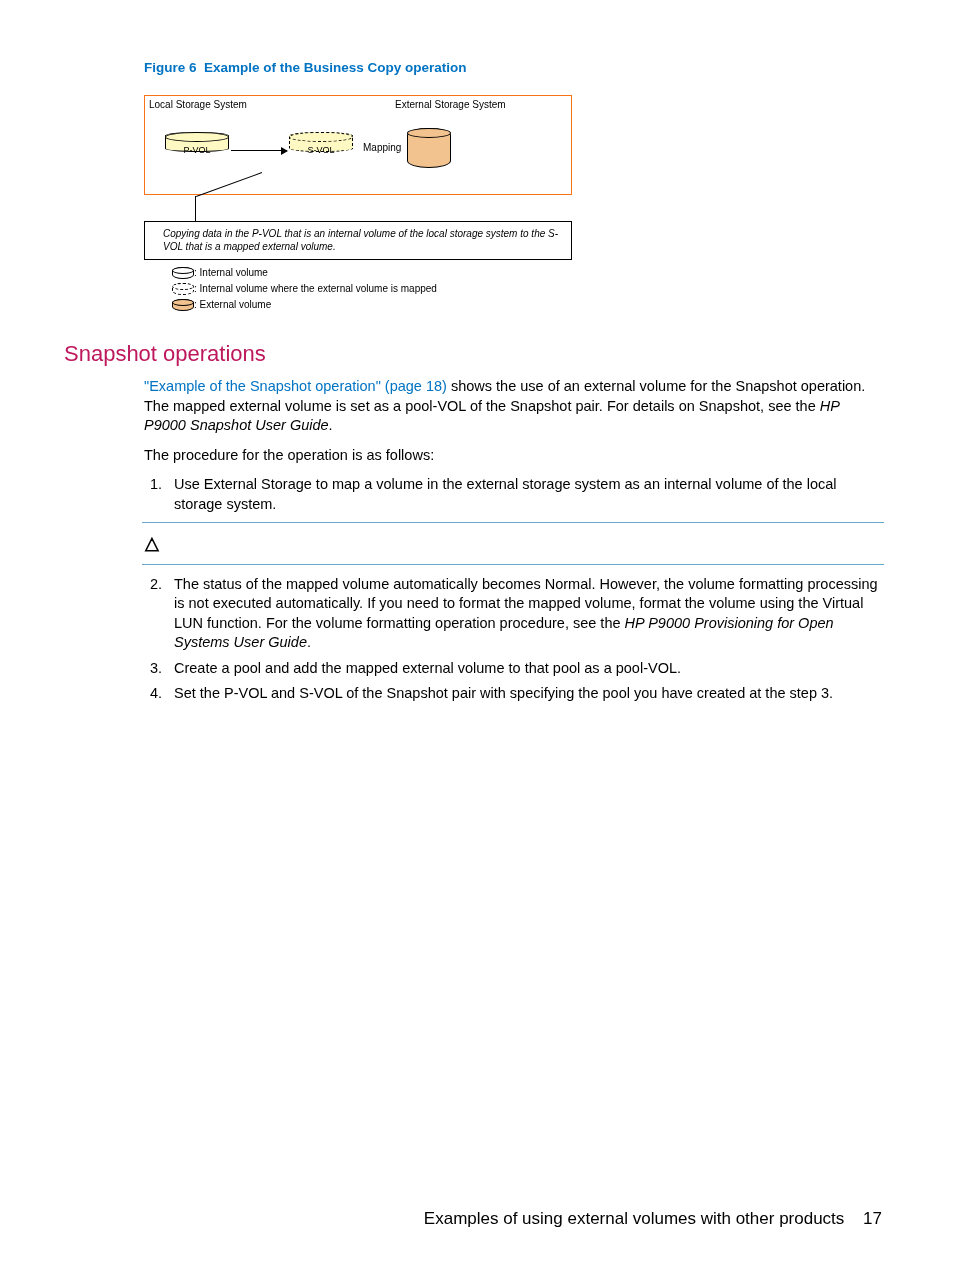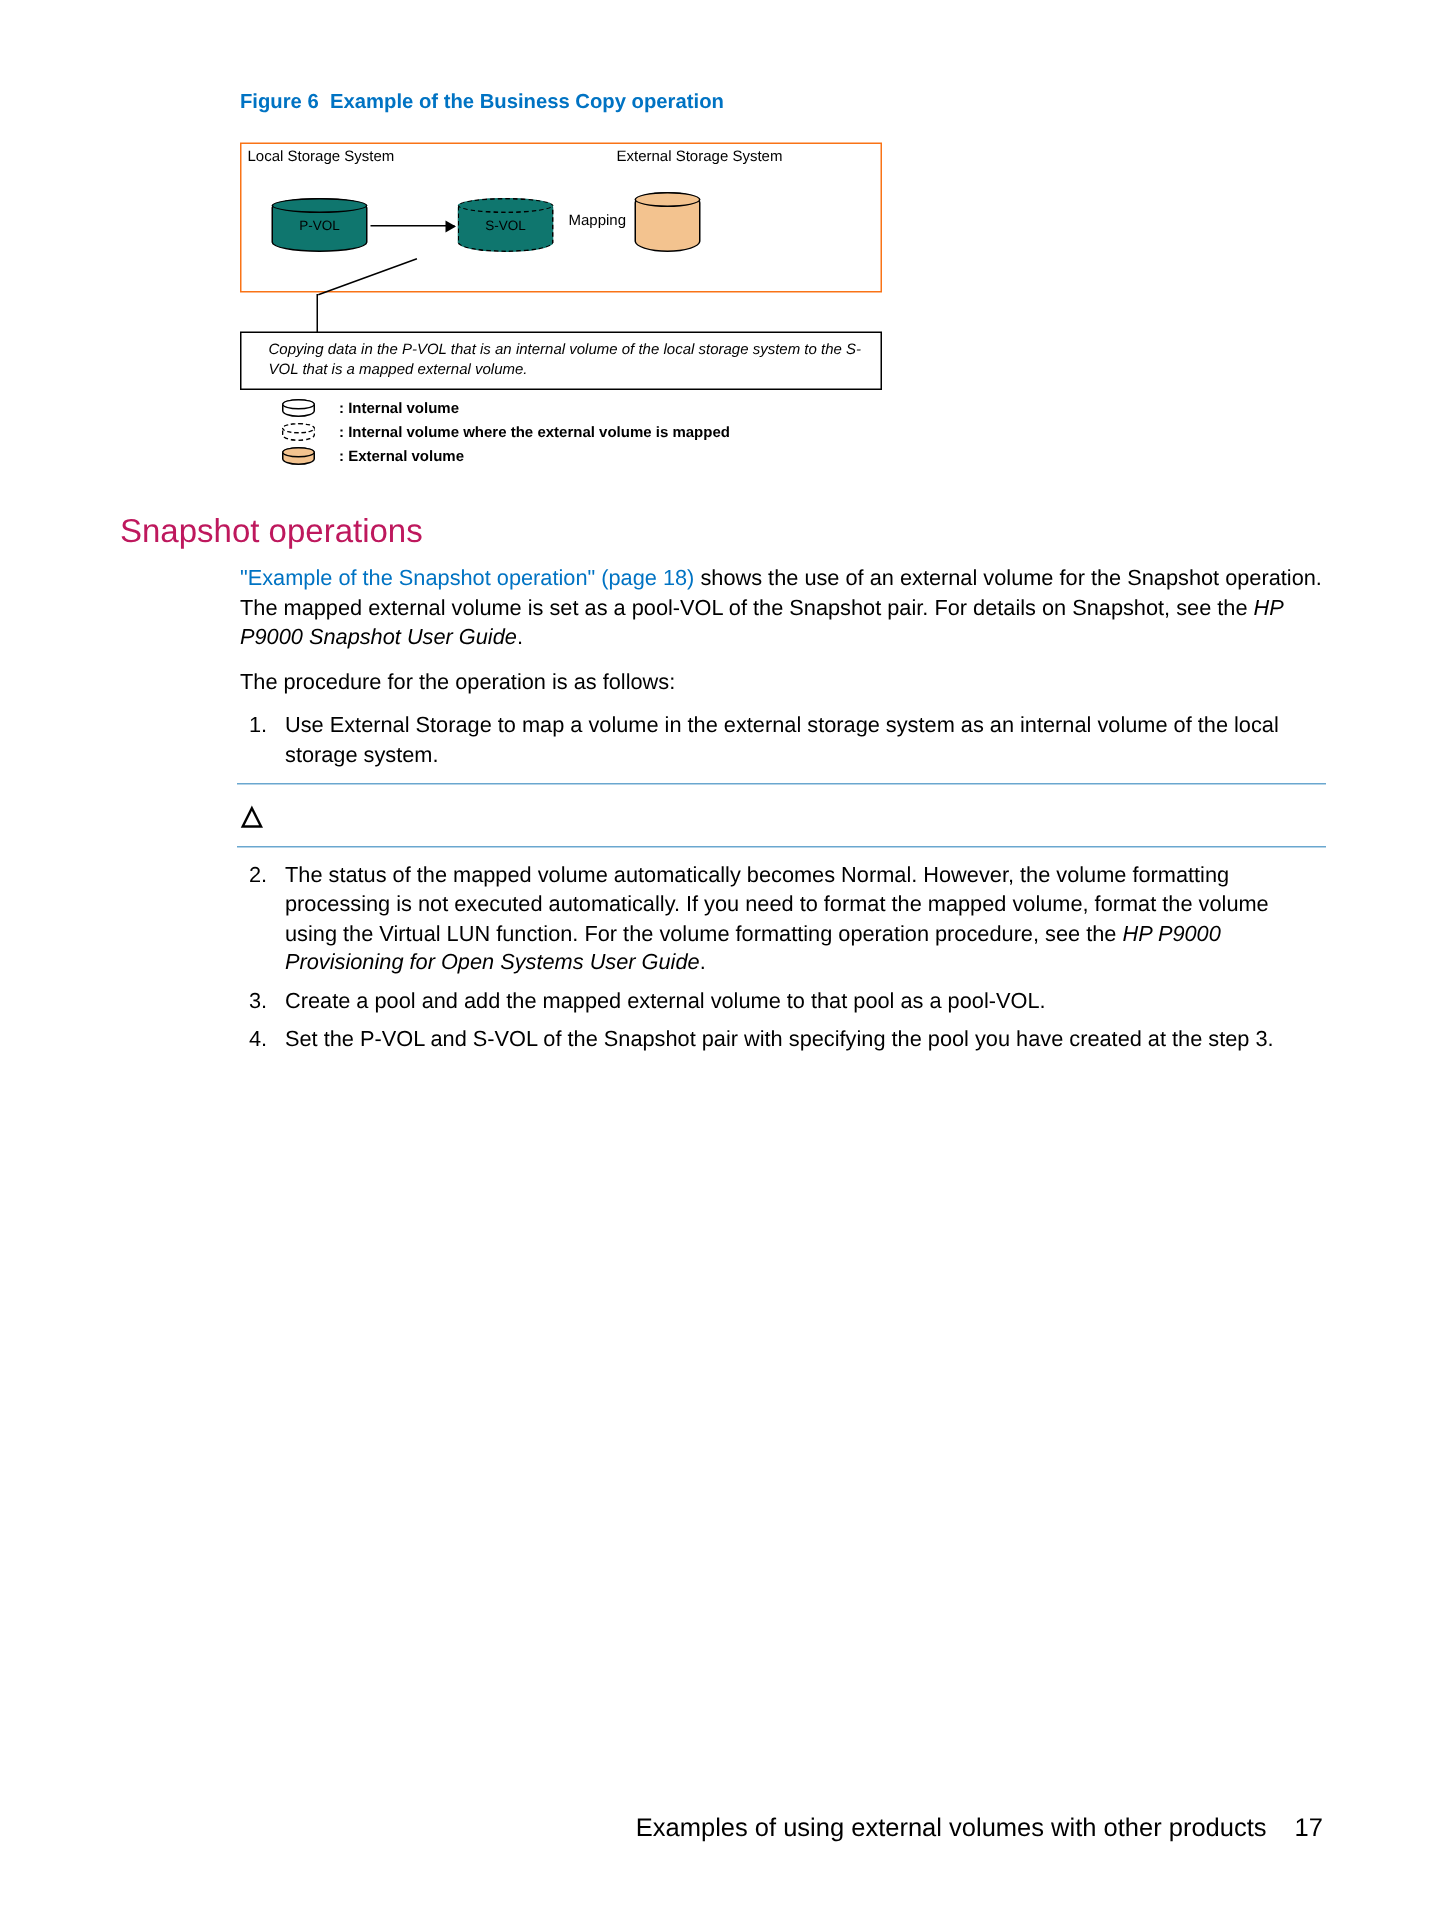--- a/index.html
+++ b/index.html
@@ -6,21 +6,21 @@
   body {
     font-family: Arial, Helvetica, sans-serif;
     font-size: 14px;
     color: #000;
     width: 954px;
     height: 1271px;
     position: relative;
     background: #fff;
   }
   .page {
-    padding: 60px 70px 40px 80px;
+    padding: 60px 70px 40px 64px;
   }
   .fig-title {
     color: #0073c3;
     font-weight: bold;
     font-size: 13.5px;
     margin-left: 80px;
     margin-bottom: 20px;
   }
   .diagram-wrap {
     margin-left: 80px;
@@ -30,24 +30,24 @@
     border: 1px solid #f97316;
     width: 428px;
     height: 100px;
     position: relative;
     font-size: 10px;
   }
   .diag-local { position: absolute; left: 4px; top: 3px; }
   .diag-ext { position: absolute; left: 250px; top: 3px; }
   .cyl {
     position: absolute;
-    width: 64px; height: 36px;
+    width: 64px; height: 20px;
     border: 1px solid #000;
     border-radius: 50%/18%;
-    background: #0f766e;
+    background: #fef9c3;
   }
   .cyl.dashed { border-style: dashed; }
   .cyl.orange { background: #f3c38f; width: 44px; height: 40px; border-radius: 50%/18%; }
   .cyl .top { position:absolute; top:-1px; left:-1px; right:-1px; height:10px; border:1px solid #000; border-radius:50%; background:inherit; }
   .cyl.dashed .top { border-style: dashed; }
   .pvol { left: 20px; top: 36px; }
   .svol { left: 144px; top: 36px; }
   .extvol { left: 262px; top: 32px; border-color:#000;}
   .vlabel { position:absolute; top:12px; left:0; right:0; text-align:center; font-size:9px; }
   .mapping { position:absolute; left: 218px; top: 46px; font-size:10px; }
@@ -76,21 +76,21 @@
   }
   .connector::before{
     content:""; position:absolute; left:0; top:0; width:70px; border-top:1px solid #000;
     transform: rotate(-20deg); transform-origin: left top;
   }
   .legend {
     font-size: 10px;
     margin-top: 6px;
   }
   .legend-title { margin-bottom: 2px; }
-  .legend-row { display:flex; align-items:flex-start; gap:16px; margin-left: 28px; margin-top:3px; line-height:1.3;font-weight:bold;}
+  .legend-row { display:flex; align-items:center; gap:0; margin-left: 28px; margin-top:3px; line-height:1.3;}
   .lg-icon { width:22px; height:12px; border:1px solid #000; border-radius:50%/35%; background:#fff; position:relative; flex:0 0 22px;}
   .lg-icon::before{ content:""; position:absolute; top:-1px; left:-1px; right:-1px; height:5px; border:1px solid #000; border-radius:50%; background:#fff;}
   .lg-icon.dashed{ border-style:dashed;} .lg-icon.dashed::before{border-style:dashed;}
   .lg-icon.orange{ background:#f3c38f;} .lg-icon.orange::before{background:#f3c38f;}
   .lg-arrow { width:22px; height:12px; position:relative; flex:0 0 22px;}
   .lg-arrow::before{content:""; position:absolute; left:0; right:4px; top:6px; border-top:1px solid #000;}
   .lg-arrow::after{content:""; position:absolute; right:0; top:3px; border-left:6px solid #000; border-top:4px solid transparent; border-bottom:4px solid transparent;}
   h2.section {
     color: #be185d;
     font-weight: normal;

